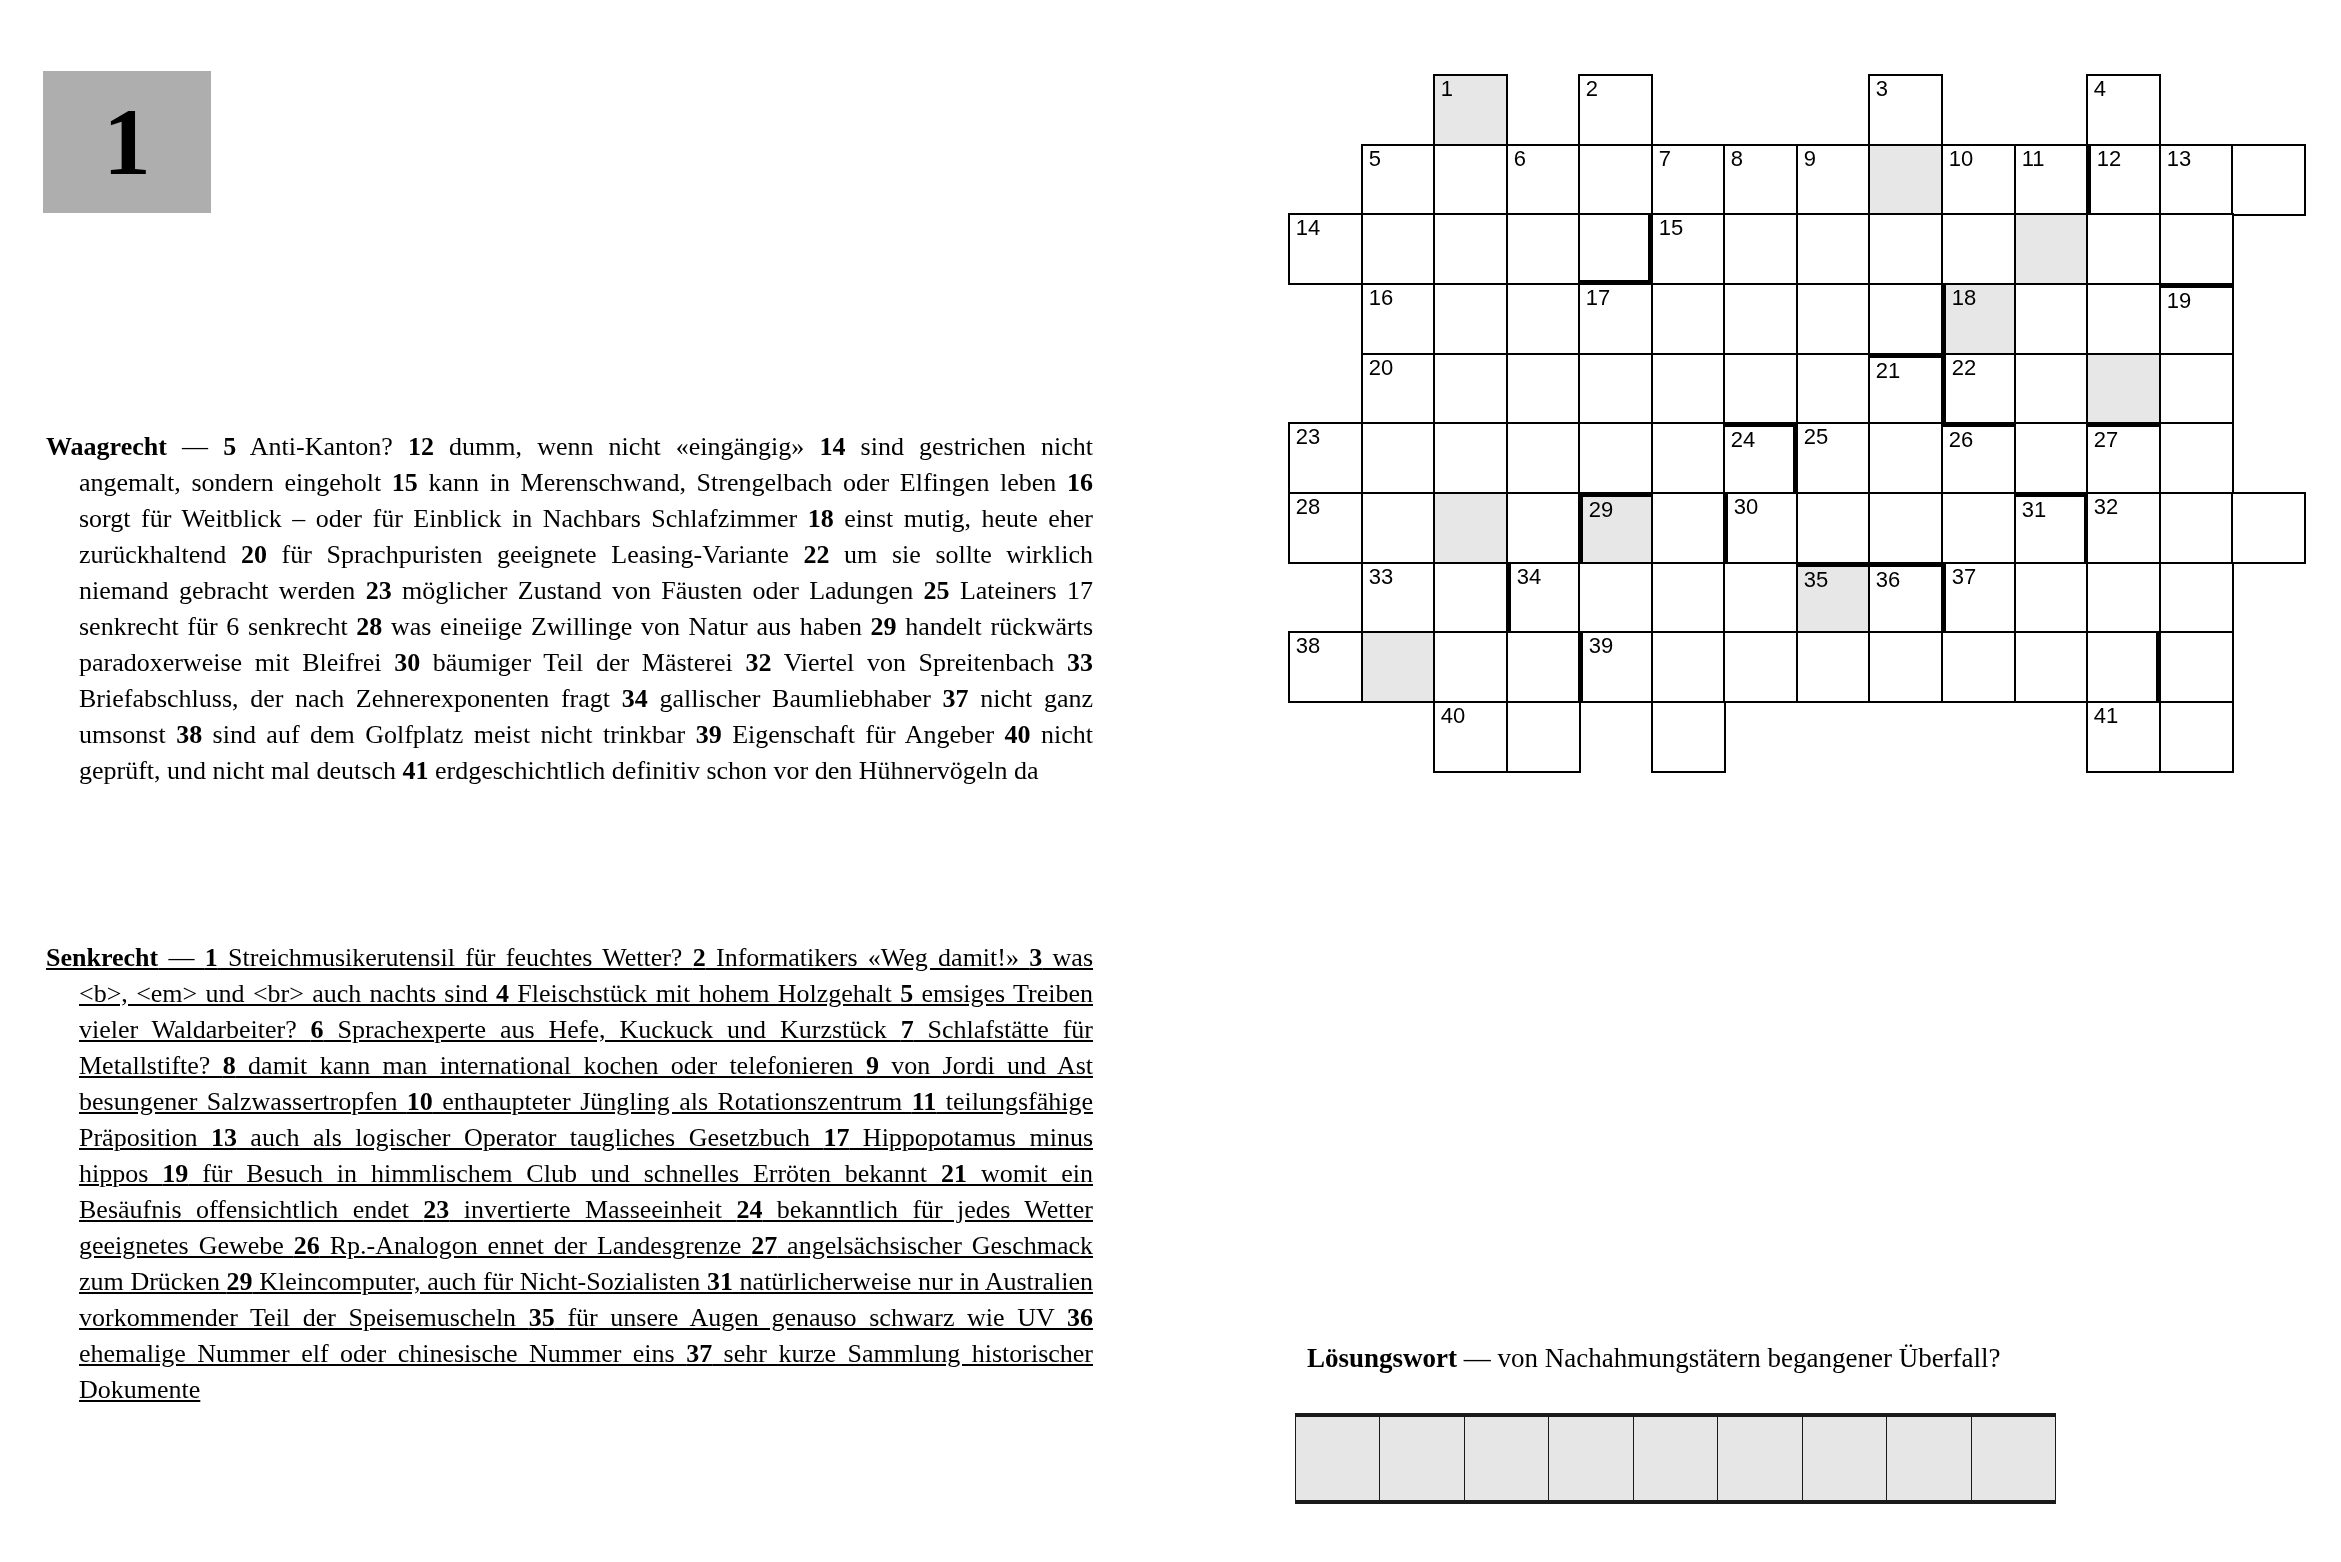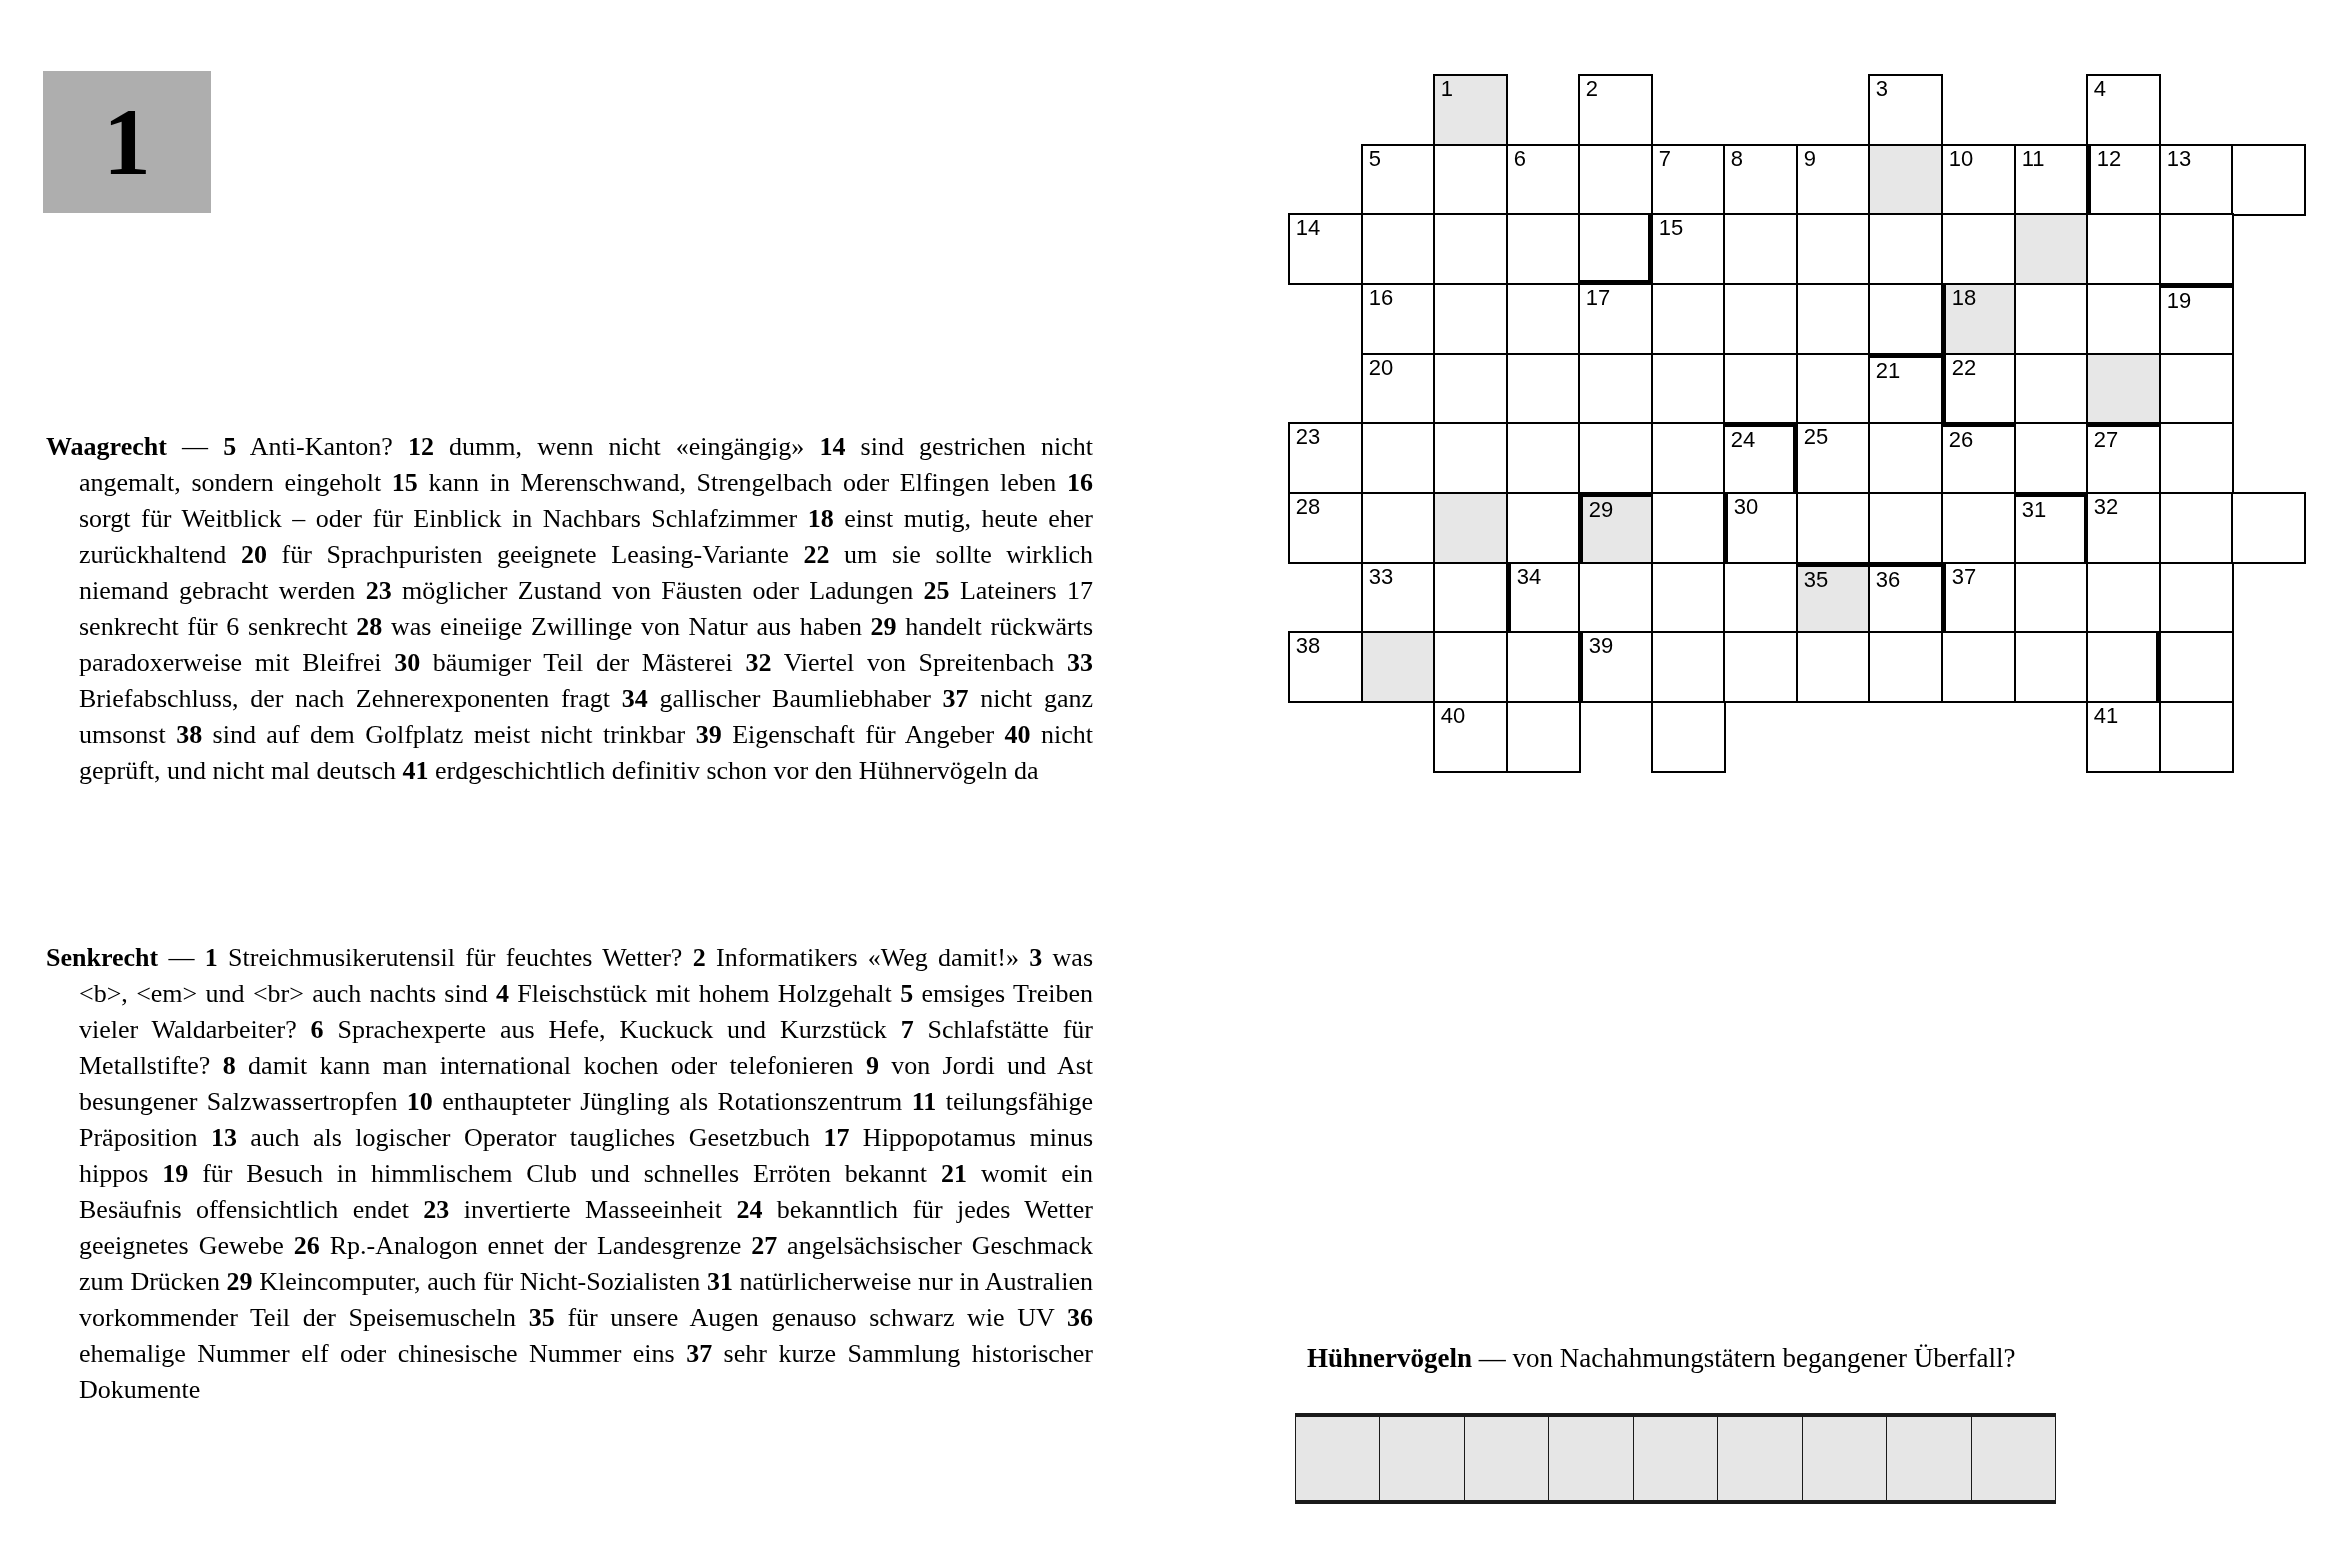--- a/index.html
+++ b/index.html
@@ -21,21 +21,21 @@
 
   
   .clues {
     position: absolute; left: 46px; width: 1014px;
     font-size: 26px; line-height: 36px;
     text-align: justify;
     padding-left: 33px; text-indent: -33px;
     hyphens: auto; -webkit-hyphens: auto;
   }
   #waagrecht  { top: 429px; }
-  #senkrecht  { top: 940px; }
+  #senkrecht  { top: 940px; text-decoration: underline; }
   .heading { font-weight: bold; }
   .clue-num { font-weight: bold; }
 
   
   #grid .cell {
     position: absolute; box-sizing: border-box;
     border: 2.1px solid #000; background: #ffffff;
   }
   #grid .cell.shade { background: #e7e7e7; }
   #grid .cellnum {
@@ -260,21 +260,21 @@
       <span class="cellnum">40</span>
     </div>
     <div class="cell" style="left: 1506px; top: 701px; width: 75px; height: 72px; border-width: 2.1px;"></div>
     <div class="cell" style="left: 1651px; top: 701px; width: 75px; height: 72px; border-width: 2.1px;"></div>
     <div class="cell" style="left: 2086px; top: 701px; width: 75px; height: 72px; border-width: 2.1px;">
       <span class="cellnum">41</span>
     </div>
     <div class="cell" style="left: 2159px; top: 701px; width: 75px; height: 72px; border-width: 2.1px;"></div>
   </div>
 
-<div class="solution-label"><span class="heading">Hühnervögeln</span><span class="sep" id="solution-sep"> — </span><span>von Nachahmungstätern begangener Überfall?</span></div>
+<div class="solution-label"><span class="heading">Lösungswort</span><span class="sep" id="solution-sep"> — </span><span>von Nachahmungstätern begangener Überfall?</span></div>
 <div class="solution-boxes" id="solution-boxes">
     <div class="solution-box"></div>
     <div class="solution-box"></div>
     <div class="solution-box"></div>
     <div class="solution-box"></div>
     <div class="solution-box"></div>
     <div class="solution-box"></div>
     <div class="solution-box"></div>
     <div class="solution-box"></div>
     <div class="solution-box"></div>

